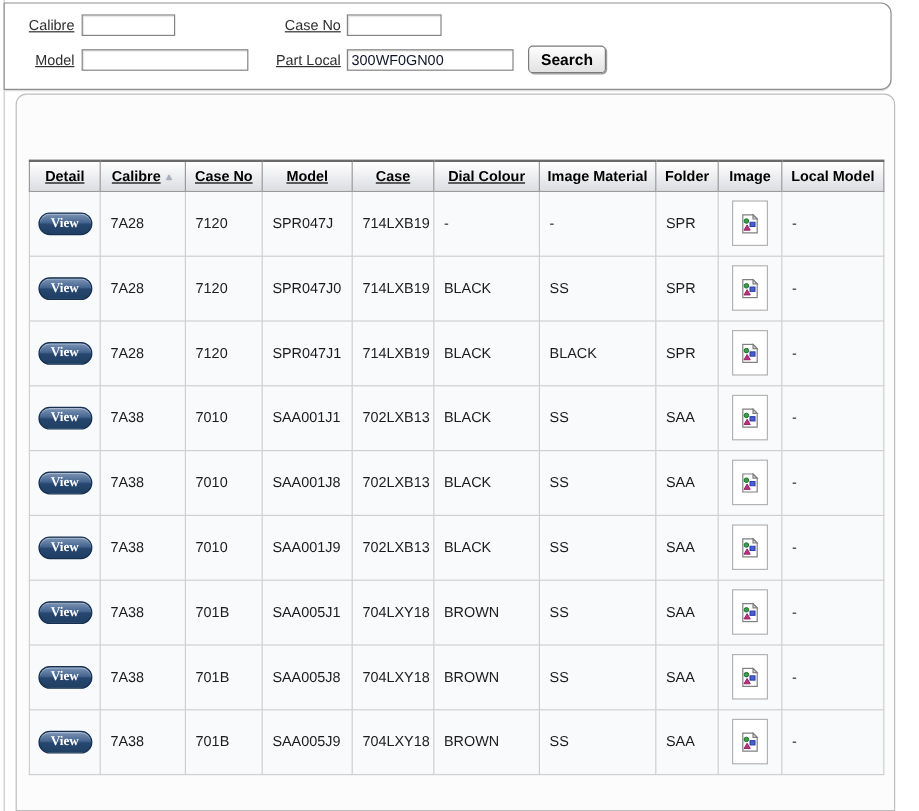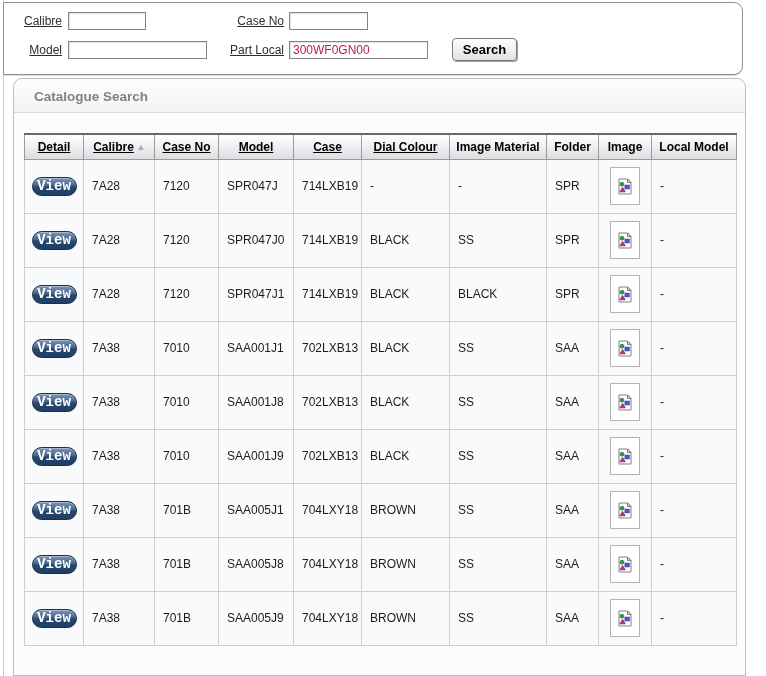--- a/index.html
+++ b/index.html
@@ -10,31 +10,31 @@
   
   .page-frame-left { position:absolute; left:3px; top:0; width:1px; height:676px; background:#c9c9c9; }
 
   
   .form-box { position:absolute; left:3px; top:2px; width:740px; height:73px;
               border:1px solid #8f8f8f; border-radius:0 9px 9px 0;
               box-shadow:0 1px 0 #dcdcdc; background:#fff; }
   .fld-label { position:absolute; font-size:12px; color:#2e2e2e; text-decoration:underline;
                text-align:right; white-space:nowrap; }
   .txt { position:absolute; height:18px; border:1px solid #848484; background:#fff;
-         font-family:"Liberation Sans", sans-serif; font-size:12px; color:#be185d;
+         font-family:"Liberation Sans", sans-serif; font-size:12px; color:#0f172a;
          padding:1px 3px; box-shadow:inset 1px 1px 1px rgba(0,0,0,0.12); }
   #lbl-calibre { left:0;   top:11px; width:58px;  }
   #inp-calibre { left:64px; top:9px;  width:78px;  }
   #lbl-caseno  { left:200px; top:11px; width:80px; }
   #inp-caseno  { left:285px; top:9px;  width:79px; }
   #lbl-model   { left:0;   top:40px; width:58px;  }
   #inp-model   { left:64px; top:38px; width:139px; }
   #lbl-partnum { left:195px; top:40px; width:85px; }
   #inp-partnum { left:285px; top:38px; width:139px; }
-  .search-btn { position:absolute; left:448px; top:35px; width:65px; height:23px;
+  .search-btn { position:absolute; left:436px; top:35px; width:65px; height:23px;
                 border:1px solid #7a7a7a; border-radius:4px;
                 background:linear-gradient(#fefefe,#e2e2e2);
                 box-shadow:1px 1px 0 #9d9d9d;
                 font-family:"Liberation Sans", sans-serif;
                 font-size:13px; font-weight:bold; color:#000; cursor:pointer; }
 
   
   .panel { position:absolute; left:13px; top:78px; width:733px; height:598px;
            border:1px solid #bdbdbd; border-radius:9px 9px 0 0; background:#fcfcfc; }
   .panel-titlebar { height:34px; border-bottom:1px solid #dadada; border-radius:9px 9px 0 0;
@@ -54,22 +54,22 @@
                border:1px solid #cfcfcf; padding:0 2px 0 8px; vertical-align:middle;
                white-space:nowrap; overflow:hidden; }
   .report td.c-detail, .report td.c-image { text-align:center; padding:0; }
 
   col.w-detail{width:59px} col.w-calibre{width:71px} col.w-caseno{width:64px}
   col.w-model{width:75px} col.w-dial{width:68px} col.w-dialcol{width:88px}
   col.w-casemat{width:97px} col.w-folder{width:52px} col.w-image{width:53px}
   col.w-localmodel{width:85px}
 
   .view-btn { display:inline-block; width:45px; height:19px; border-radius:10px;
-              border:1px solid #17304f; color:#fff; font-size:14px; font-weight:bold;
-              font-family:Liberation Mono, monospace; line-height:17px; cursor:pointer;
+              border:1px solid #17304f; color:#fff; font-size:11px; font-weight:bold;
+              font-family:Liberation Serif, serif; line-height:17px; cursor:pointer;
               background:linear-gradient(to bottom,#7e96b6 0%,#44648f 45%,#27476f 52%,#1f3e63 100%);
               box-shadow:inset 0 1px 0 rgba(255,255,255,0.35); padding:0; }
 
   .img-frame { display:inline-block; width:30px; height:38px; border:1px solid #b3b3b3;
                background:#fff; text-align:center; cursor:pointer; }
   .img-frame svg { margin-top:10px; }
 
   .pagination { position:absolute; left:10px; top:577px; width:714px;
                 text-align:right; padding-right:29px;
                 font-size:12px; font-weight:bold; color:#111; }
@@ -89,23 +89,20 @@
   <label class="fld-label" id="lbl-model">Model</label>
   <input class="txt" id="inp-model" type="text" value="" style="">
 
   <label class="fld-label" id="lbl-partnum">Part Local</label>
   <input class="txt" id="inp-partnum" type="text" value="300WF0GN00" style="">
 
   <button class="search-btn">Search</button>
 </div>
 
 <div class="panel">
-  <div class="panel-titlebar">
-    <div class="panel-title">Catalogue Search</div>
-  </div>
 
   <table class="report">
     <colgroup>
       <col class="w-detail">
         <col class="w-calibre">
         <col class="w-caseno">
         <col class="w-model">
       <col class="w-dial">
         <col class="w-dialcol">
         <col class="w-casemat">

